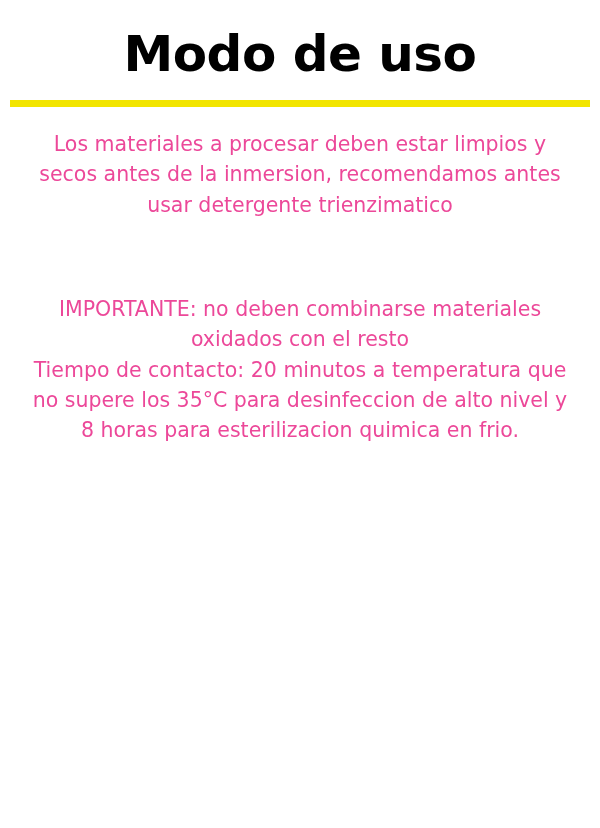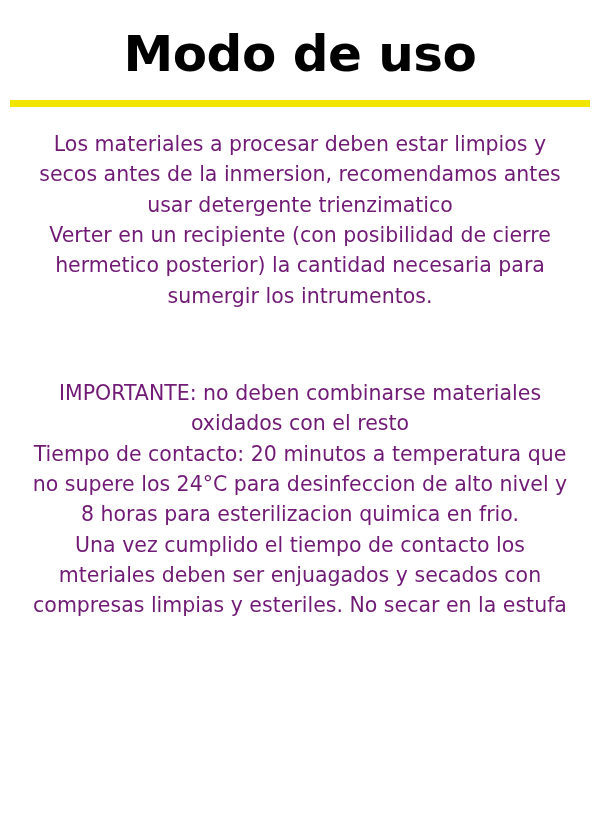--- a/index.html
+++ b/index.html
@@ -32,25 +32,25 @@
     color: #000000;
   }
   .divider {
     margin: 18px 0 0 0;
     height: 7px;
     background: #f2e500;
     width: 100%;
   }
   .body-block {
     margin: 0;
-    padding: 5px 14px;
+    padding: 12px 14px;
     text-align: center;
     font-size: 20.5px;
     line-height: 1.48;
-    color: #701a75;
+    color: #ec4899;
   }
   .block-1 {
     padding-top: 22px;
   }
   .block-2 {
     padding-top: 62px;
   }
   .para {
     margin: 0;
   }
@@ -62,22 +62,20 @@
 <body>
 
 <div class="page">
 
   <h1 class="title">Modo de uso</h1>
 
   <div class="divider" style="background: rgb(242, 229, 0);"></div>
 
   <div class="body-block block-1">
     <p class="para">Los materiales a procesar deben estar limpios y secos antes de la inmersion, recomendamos antes usar detergente trienzimatico</p>
-    <p class="para">Verter en un recipiente (con posibilidad de cierre hermetico posterior) la cantidad necesaria para sumergir los intrumentos.</p>
   </div>
 
   <div class="body-block block-2">
     <p class="para"><span class="strong">IMPORTANTE:</span><span> no deben combinarse materiales oxidados con el resto</span></p>
-    <p class="para">Tiempo de contacto: 20 minutos a temperatura que no supere los 24°C para desinfeccion de alto nivel y 8 horas para esterilizacion quimica en frio.</p>
-    <p class="para">Una vez cumplido el tiempo de contacto los mteriales deben ser enjuagados y secados con compresas limpias y esteriles. No secar en la estufa</p>
+    <p class="para">Tiempo de contacto: 20 minutos a temperatura que no supere los 35°C para desinfeccion de alto nivel y 8 horas para esterilizacion quimica en frio.</p>
   </div>
 
 </div>
 
 </body></html>

